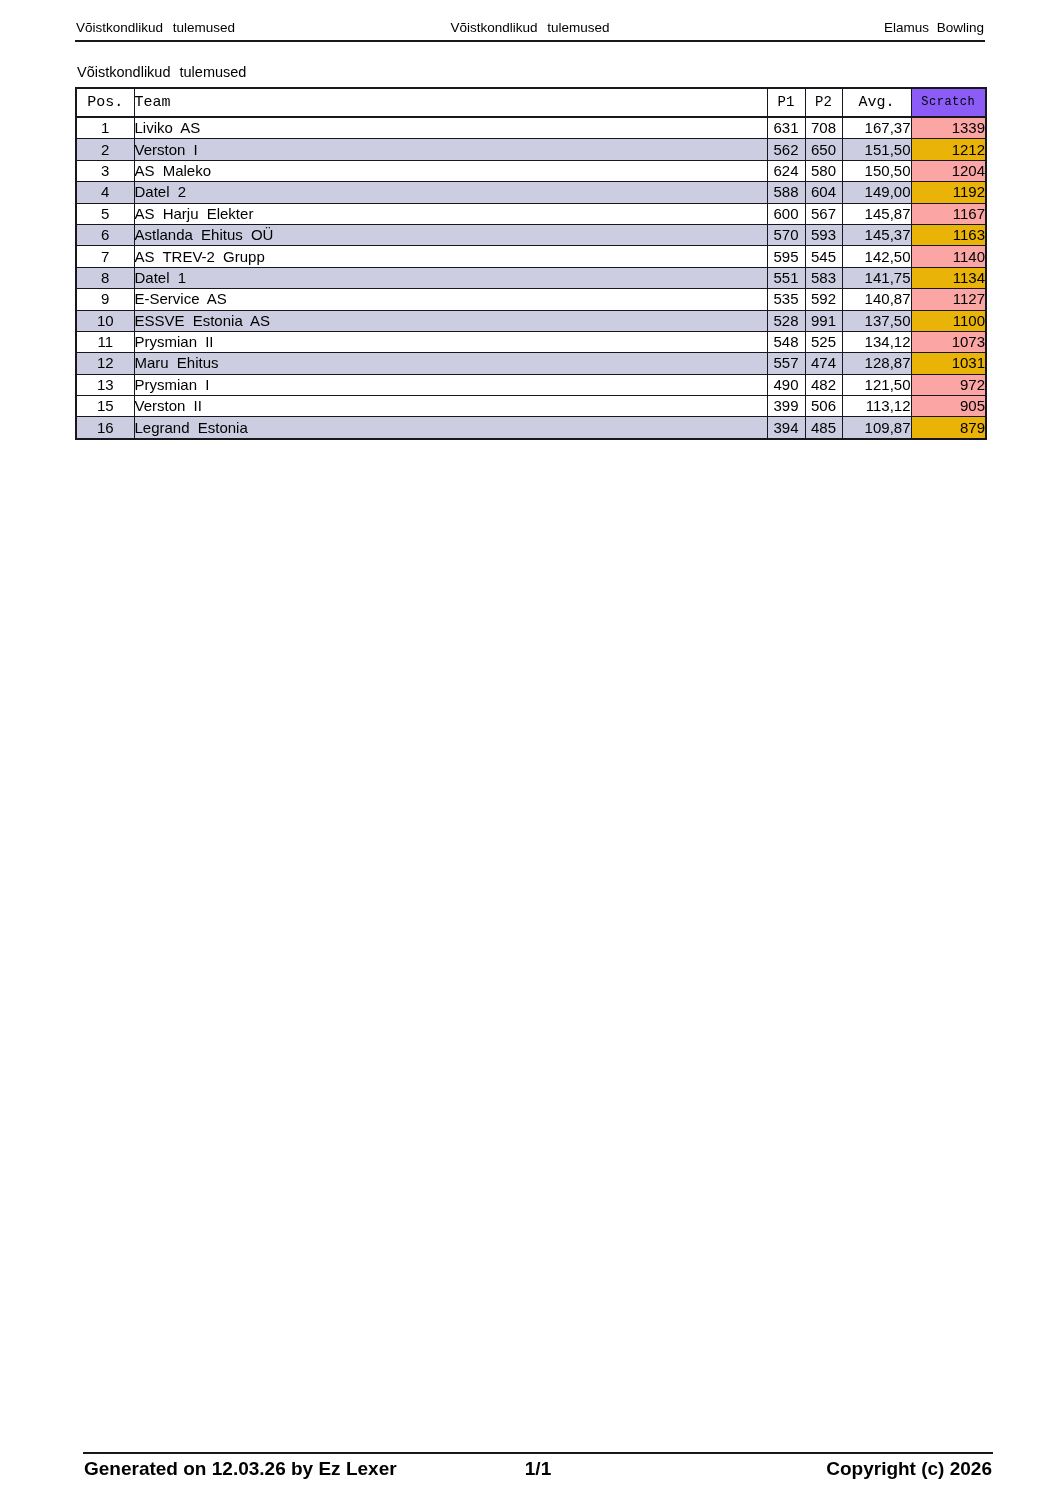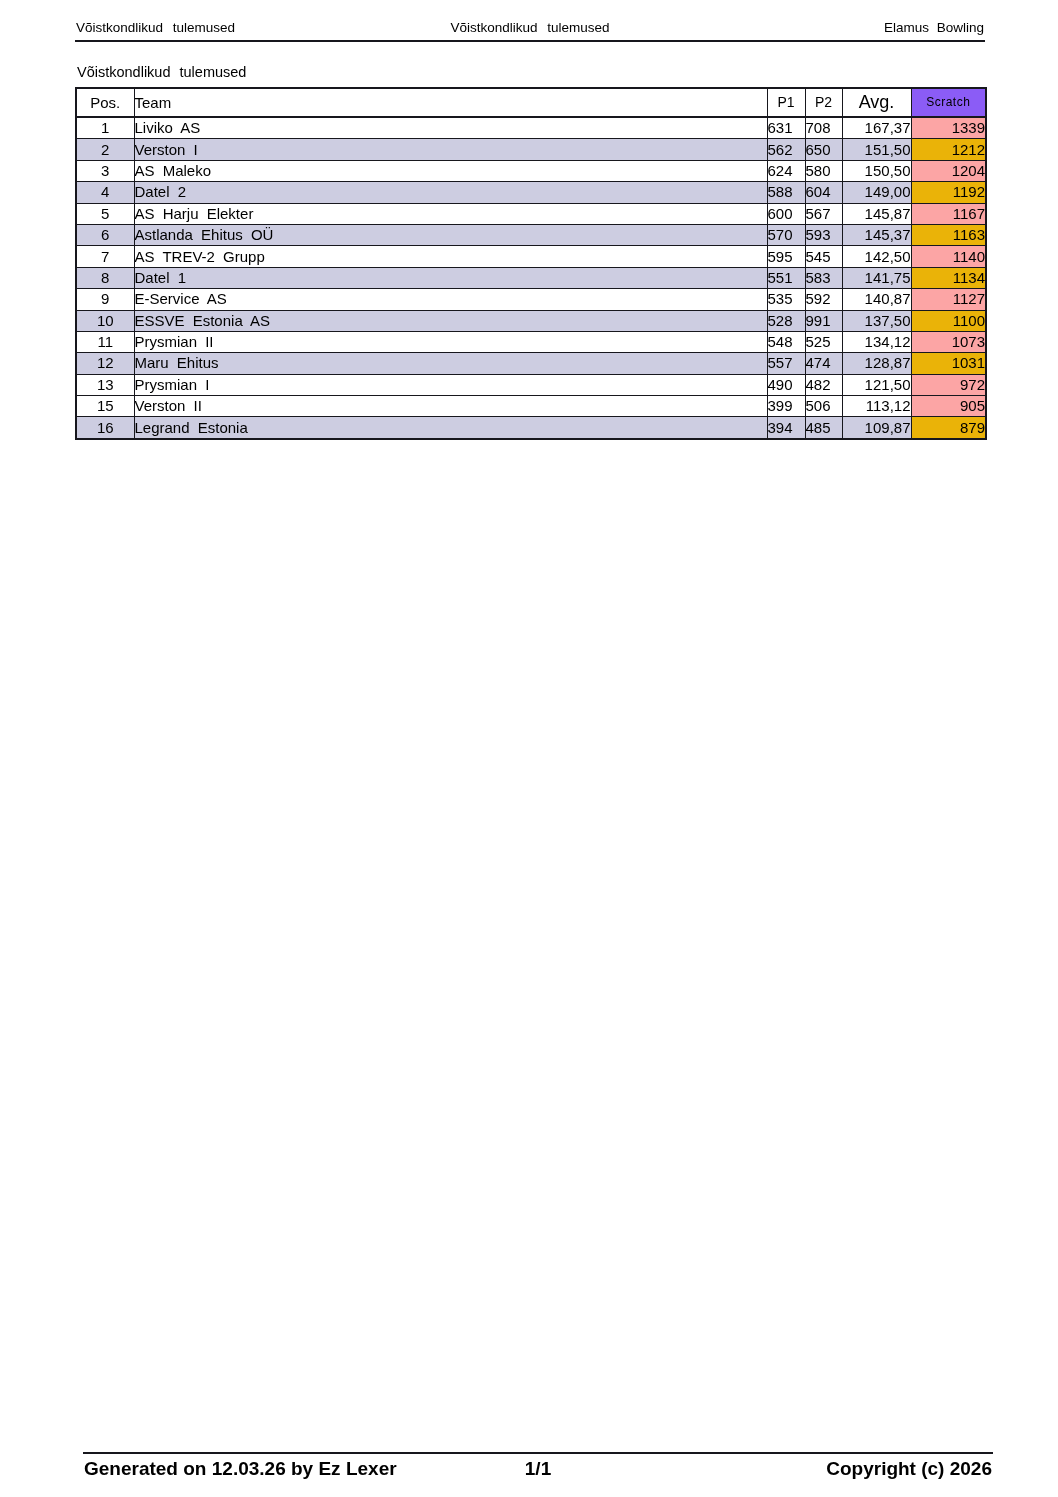--- a/index.html
+++ b/index.html
@@ -58,30 +58,31 @@
     white-space: nowrap;
     overflow: hidden;
     font-weight: normal;
   }
   table.results { border: 2px solid #17171d; }
   table.results thead th {
     border-bottom: 2px solid #17171d;
     height: 27px;
     line-height: 27px;
     text-align: center;
+    font-family: Liberation Mono, monospace;
   }
   th.col-pos  { font-size: 15px; }
   th.col-team { text-align: left !important; padding-left: 9px; font-size: 15px; }
   th.col-p1, th.col-p2 { font-size: 14px; }
-  th.col-avg  { font-size: 18px; margin-top: 13px; }
+  th.col-avg  { font-size: 15px; margin-top: 13px; }
   th.col-scratch { font-size: 12px; background: #8b5cf6; letter-spacing: 0.5px; }
 
   td.col-pos  { text-align: center; }
   td.col-team { text-align: left; padding-left: 9px; word-spacing: 4px; }
-  td.col-p1, td.col-p2 { text-align: left; }
+  td.col-p1, td.col-p2 { text-align: center; }
   td.col-avg  { text-align: right; padding-right: 8px; }
   td.col-scratch { text-align: right; padding-right: 6px; background: #fca5a5; }
 
   tr.shaded td { background: #cdcde1; }
   tr.shaded td.col-scratch { background: #eab308; }
 
   
   .page-footer {
     position: absolute;
     left: 83px;

